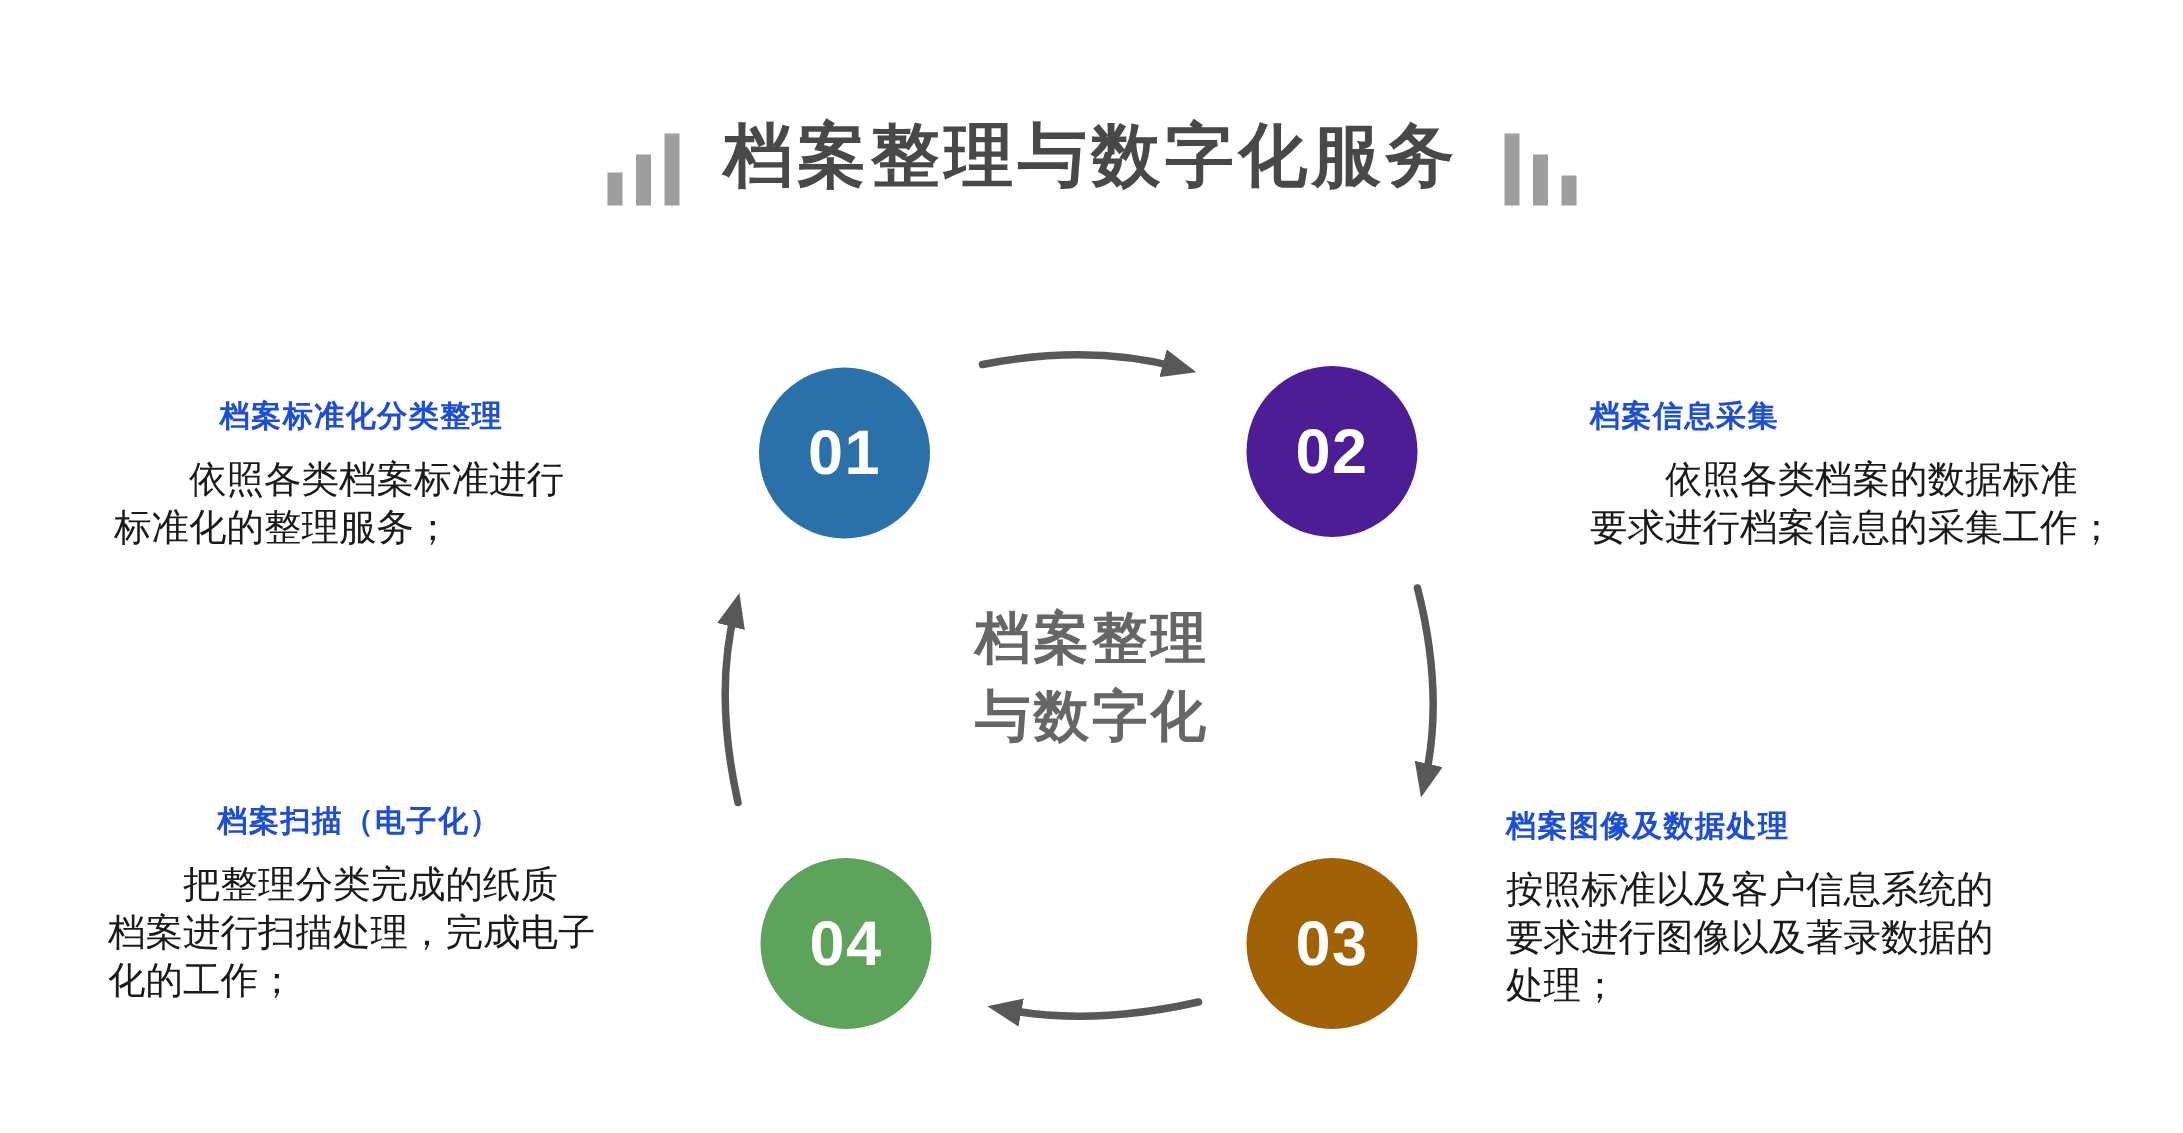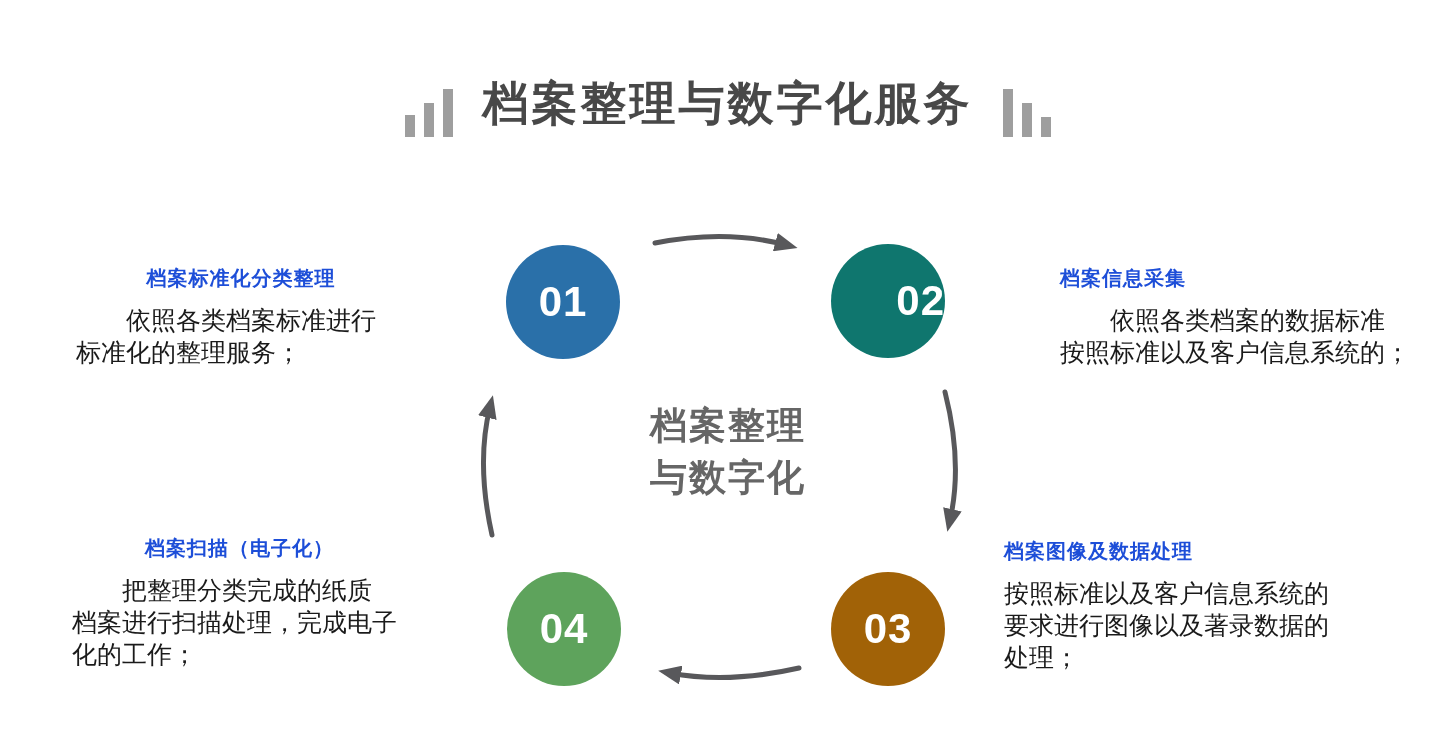--- a/index.html
+++ b/index.html
@@ -150,21 +150,21 @@
     </defs>
     <path d="M 655 243 Q 726 229 786 245" fill="none" stroke="#58585b" stroke-width="5" stroke-linecap="round" marker-end="url(#ah)"></path>
     <path d="M 945 392 Q 963 463 950 520" fill="none" stroke="#58585b" stroke-width="5" stroke-linecap="round" marker-end="url(#ah)"></path>
     <path d="M 799 668 Q 728 684 670 673" fill="none" stroke="#58585b" stroke-width="5" stroke-linecap="round" marker-end="url(#ah)"></path>
     <path d="M 492 535 Q 476 463 490 407" fill="none" stroke="#58585b" stroke-width="5" stroke-linecap="round" marker-end="url(#ah)"></path>
   </svg>
 
   <div class="circle circle-1" style="background-color: rgb(42, 112, 169);">
     <span>01</span>
   </div>
-  <div class="circle circle-2" style="background-color: #0f766e; justify-content: flex-end;">
+  <div class="circle circle-2" style="background-color: #4c1d95;">
     <span>02</span>
   </div>
   <div class="circle circle-3" style="background-color: #a16207;">
     <span>03</span>
   </div>
   <div class="circle circle-4" style="background-color: rgb(94, 163, 92);">
     <span>04</span>
   </div>
 
   <div class="center-label">档案整理
@@ -172,21 +172,21 @@
 
   <div class="step-text step-1-text">
     <div class="step-heading">档案标准化分类整理</div>
     <div class="step-desc">　　依照各类档案标准进行
 标准化的整理服务；</div>
   </div>
 
   <div class="step-text step-2-text">
     <div class="step-heading">档案信息采集</div>
     <div class="step-desc">　　依照各类档案的数据标准
-按照标准以及客户信息系统的；</div>
+要求进行档案信息的采集工作；</div>
   </div>
 
   <div class="step-text step-3-text">
     <div class="step-heading">档案图像及数据处理</div>
     <div class="step-desc">按照标准以及客户信息系统的
 要求进行图像以及著录数据的
 处理；</div>
   </div>
 
   <div class="step-text step-4-text">

